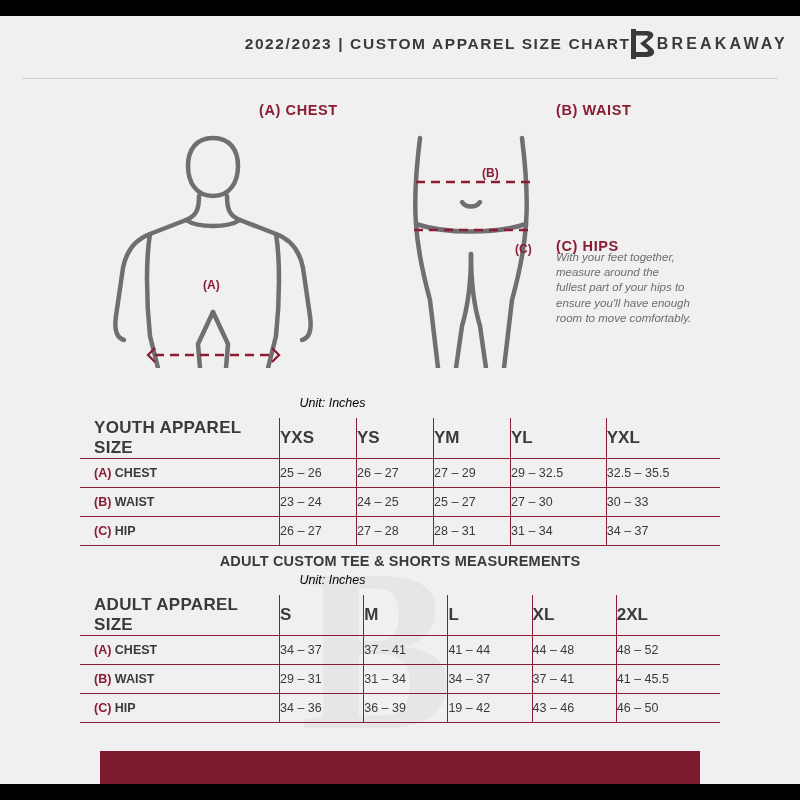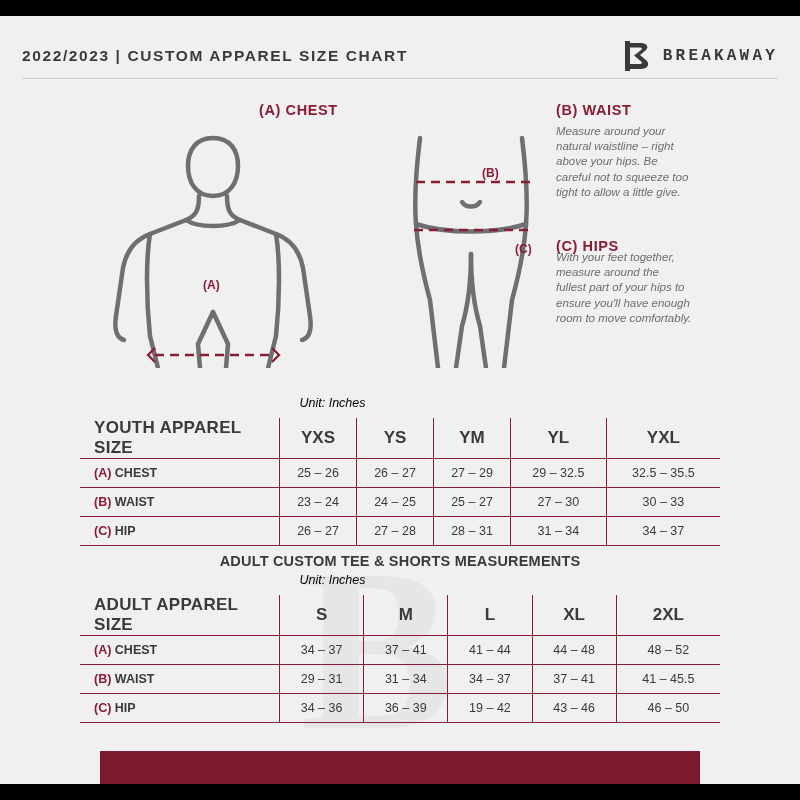--- a/index.html
+++ b/index.html
@@ -34,41 +34,39 @@
     color: #e6e6e6;
     font-family: "Liberation Serif", serif;
     line-height: 1;
     user-select: none;
     letter-spacing: -6px;
   }
   
   .header {
     position: absolute;
     left: 0;
-    top: 12px;
+    top: 0;
     width: 800px;
     height: 56px;
     display: flex;
     align-items: center;
-    justify-content: space-between;
-    padding: 0 22px;
+    justify-content: flex-end;
+    padding: 0 12px;
     box-sizing: border-box;
   }
   .header-title {
     font-size: 15.5px;
     font-weight: bold;
     letter-spacing: 1.6px;
     color: #3a3a3c;
     white-space: nowrap;
   }
   .brand {
     display: flex;
     align-items: center;
-    gap: 12px;
-    font-family: Liberation Mono, monospace;
   }
   .brand-mark {
     width: 26px;
     height: 30px;
     position: relative;
   }
   .brand-name {
     font-size: 16px;
     font-weight: bold;
     letter-spacing: 3.2px;
@@ -131,21 +129,21 @@
     position: absolute;
     border-collapse: collapse;
     width: 640px;
     left: 80px;
   }
   table.sz td, table.sz th {
     border: 1px solid #8a1c34;
     height: 28px;
     font-size: 12.5px;
     color: #3a3a3c;
-    text-align: center;
+    text-align: left;
     font-weight: normal;
     padding: 0;
   }
   table.sz th {
     font-weight: bold;
     font-size: 17px;
   }
   table.sz .rowhead {
     text-align: left;
     padding-left: 14px;
@@ -235,21 +233,20 @@
 
       <div class="note" style="left:203px; top:200px; color:#8a1c34; font-style:normal; font-weight:bold; font-size:12px;">(A)</div>
       <div class="note" style="left:482px; top:88px; color:#8a1c34; font-style:normal; font-weight:bold; font-size:12px;">(B)</div>
       <div class="note" style="left:515px; top:164px; color:#8a1c34; font-style:normal; font-weight:bold; font-size:12px;">(C)</div>
 
       
       <div class="note-title" style="left:259px; top:24px;">(A) CHEST</div>
 
       
       <div class="note-title" style="left:556px; top:24px;">(B) WAIST</div>
-      <div class="note" style="left:556px; top:46px; width:133px;">Measure around your natural waistline – right above your hips. Be careful not to squeeze too tight to allow a little give.</div>
 
       
       <div class="note-title" style="left:556px; top:160px;">(C) HIPS</div>
       <div class="note" style="left:556px; top:172px; width:136px;">With your feet together, measure around the fullest part of your hips to ensure you'll have enough room to move comfortably.</div>
     </div>
 
     <div class="sec-unit" style="top:380px;">Unit: Inches</div>
 
     <table class="sz" style="top:402px;">
       <tbody>

